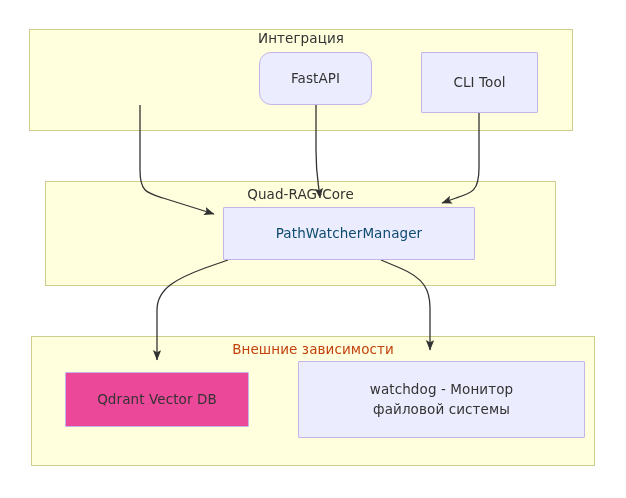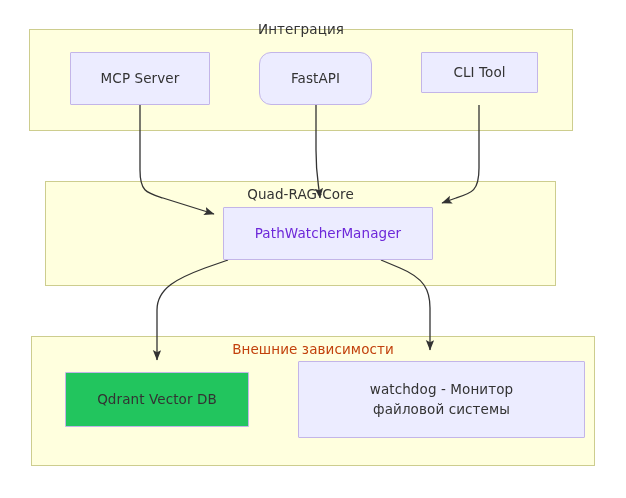--- a/index.html
+++ b/index.html
@@ -66,21 +66,21 @@
     box-sizing: border-box;
     white-space: pre-line;
   }
 </style>
 </head>
 <body>
 
 <div id="diagram-root" style="background: rgb(255, 255, 255);">
 
   <div class="cluster" id="cluster-integration" style="left: 29px; top: 29px; width: 544px; height: 102px; background: rgb(255, 255, 222); border-color: rgb(205, 205, 142);"></div>
-  <div class="cluster-title" id="title-integration" style="left: 29px; width: 544px; top: 21px; color: rgb(51, 51, 51);">Интеграция</div>
+  <div class="cluster-title" id="title-integration" style="left: 29px; width: 544px; top: 30px; color: rgb(51, 51, 51);">Интеграция</div>
 
   <div class="cluster" id="cluster-quad" style="left: 45px; top: 181px; width: 511px; height: 105px; background: rgb(255, 255, 222); border-color: rgb(205, 205, 142);"></div>
   <div class="cluster-title" id="title-quad" style="left: 45px; width: 511px; top: 186px; color: rgb(51, 51, 51);">Quad-RAG-Core</div>
 
   <div class="cluster" id="cluster-ext" style="left: 31px; top: 336px; width: 564px; height: 130px; background: rgb(255, 255, 222); border-color: rgb(205, 205, 142);"></div>
   <div class="cluster-title" id="title-ext" style="left: 31px; width: 564px; top: 341px; color: #c2410c;">Внешние зависимости</div>
 
   <svg class="edge-layer" id="edge-layer" viewBox="0 0 626 498" xmlns="http://www.w3.org/2000/svg">
     <defs>
       <marker id="arrowhead" markerWidth="9" markerHeight="9" refX="7.6" refY="3.2" orient="auto" markerUnits="strokeWidth">
@@ -92,37 +92,34 @@
 
     <path d="M316,105 L316,150 C316,175 318,180 320,198" fill="none" stroke="#333333" stroke-width="1.3" marker-end="url(#arrowhead)"></path>
 
     <path d="M479,105 L479,168 C479,191 472,193 456,198 L442,203" fill="none" stroke="#333333" stroke-width="1.3" marker-end="url(#arrowhead)"></path>
 
     <path d="M228,260 L205,268 C178,278 157,288 157,310 L157,360" fill="none" stroke="#333333" stroke-width="1.3" marker-end="url(#arrowhead)"></path>
 
     <path d="M381,260 L400,268 C424,278 430,290 430,308 L430,350" fill="none" stroke="#333333" stroke-width="1.3" marker-end="url(#arrowhead)"></path>
   </svg>
 
-  <div class="node" id="node-mcp-server" style="left: 70px; top: 52px; width: 140px; height: 53px; background: rgb(236, 236, 255); border-color: rgb(195, 181, 232); color: rgb(51, 51, 51);">
-    <span class="node-label">MCP Server</span>
-  </div>
 
   <div class="node" id="node-fastapi" style="left: 259px; top: 52px; width: 113px; height: 53px; background: rgb(236, 236, 255); border-color: rgb(195, 181, 232); color: rgb(51, 51, 51); border-radius: 12px;">
     <span class="node-label">FastAPI</span>
   </div>
 
-  <div class="node" id="node-cli-tool" style="left: 421px; top: 52px; width: 117px; height: 41px; background: rgb(236, 236, 255); border-color: rgb(195, 181, 232); color: rgb(51, 51, 51);">
+  <div class="node" id="node-cli-tool" style="left: 421px; top: 52px; width: 117px; height: 61px; background: rgb(236, 236, 255); border-color: rgb(195, 181, 232); color: rgb(51, 51, 51);">
     <span class="node-label">CLI Tool</span>
   </div>
 
-  <div class="node" id="node-pathwatchermanager" style="left: 223px; top: 207px; width: 210px; height: 53px; background: rgb(236, 236, 255); border-color: rgb(195, 181, 232); color: #6d28d9;">
+  <div class="node" id="node-pathwatchermanager" style="left: 223px; top: 207px; width: 252px; height: 53px; background: rgb(236, 236, 255); border-color: rgb(195, 181, 232); color: #0c4a6e;">
     <span class="node-label">PathWatcherManager</span>
   </div>
 
-  <div class="node" id="node-qdrant" style="left: 65px; top: 372px; width: 184px; height: 55px; background: #22c55e; border-color: rgb(195, 181, 232); color: rgb(51, 51, 51);">
+  <div class="node" id="node-qdrant" style="left: 65px; top: 372px; width: 184px; height: 55px; background: #ec4899; border-color: rgb(195, 181, 232); color: rgb(51, 51, 51);">
     <span class="node-label">Qdrant Vector DB</span>
   </div>
 
   <div class="node" id="node-watchdog" style="left: 298px; top: 361px; width: 287px; height: 77px; background: rgb(236, 236, 255); border-color: rgb(195, 181, 232); color: rgb(51, 51, 51);">
     <span class="node-label">watchdog - Монитор
 файловой системы</span>
   </div>
 
 </div>
 

